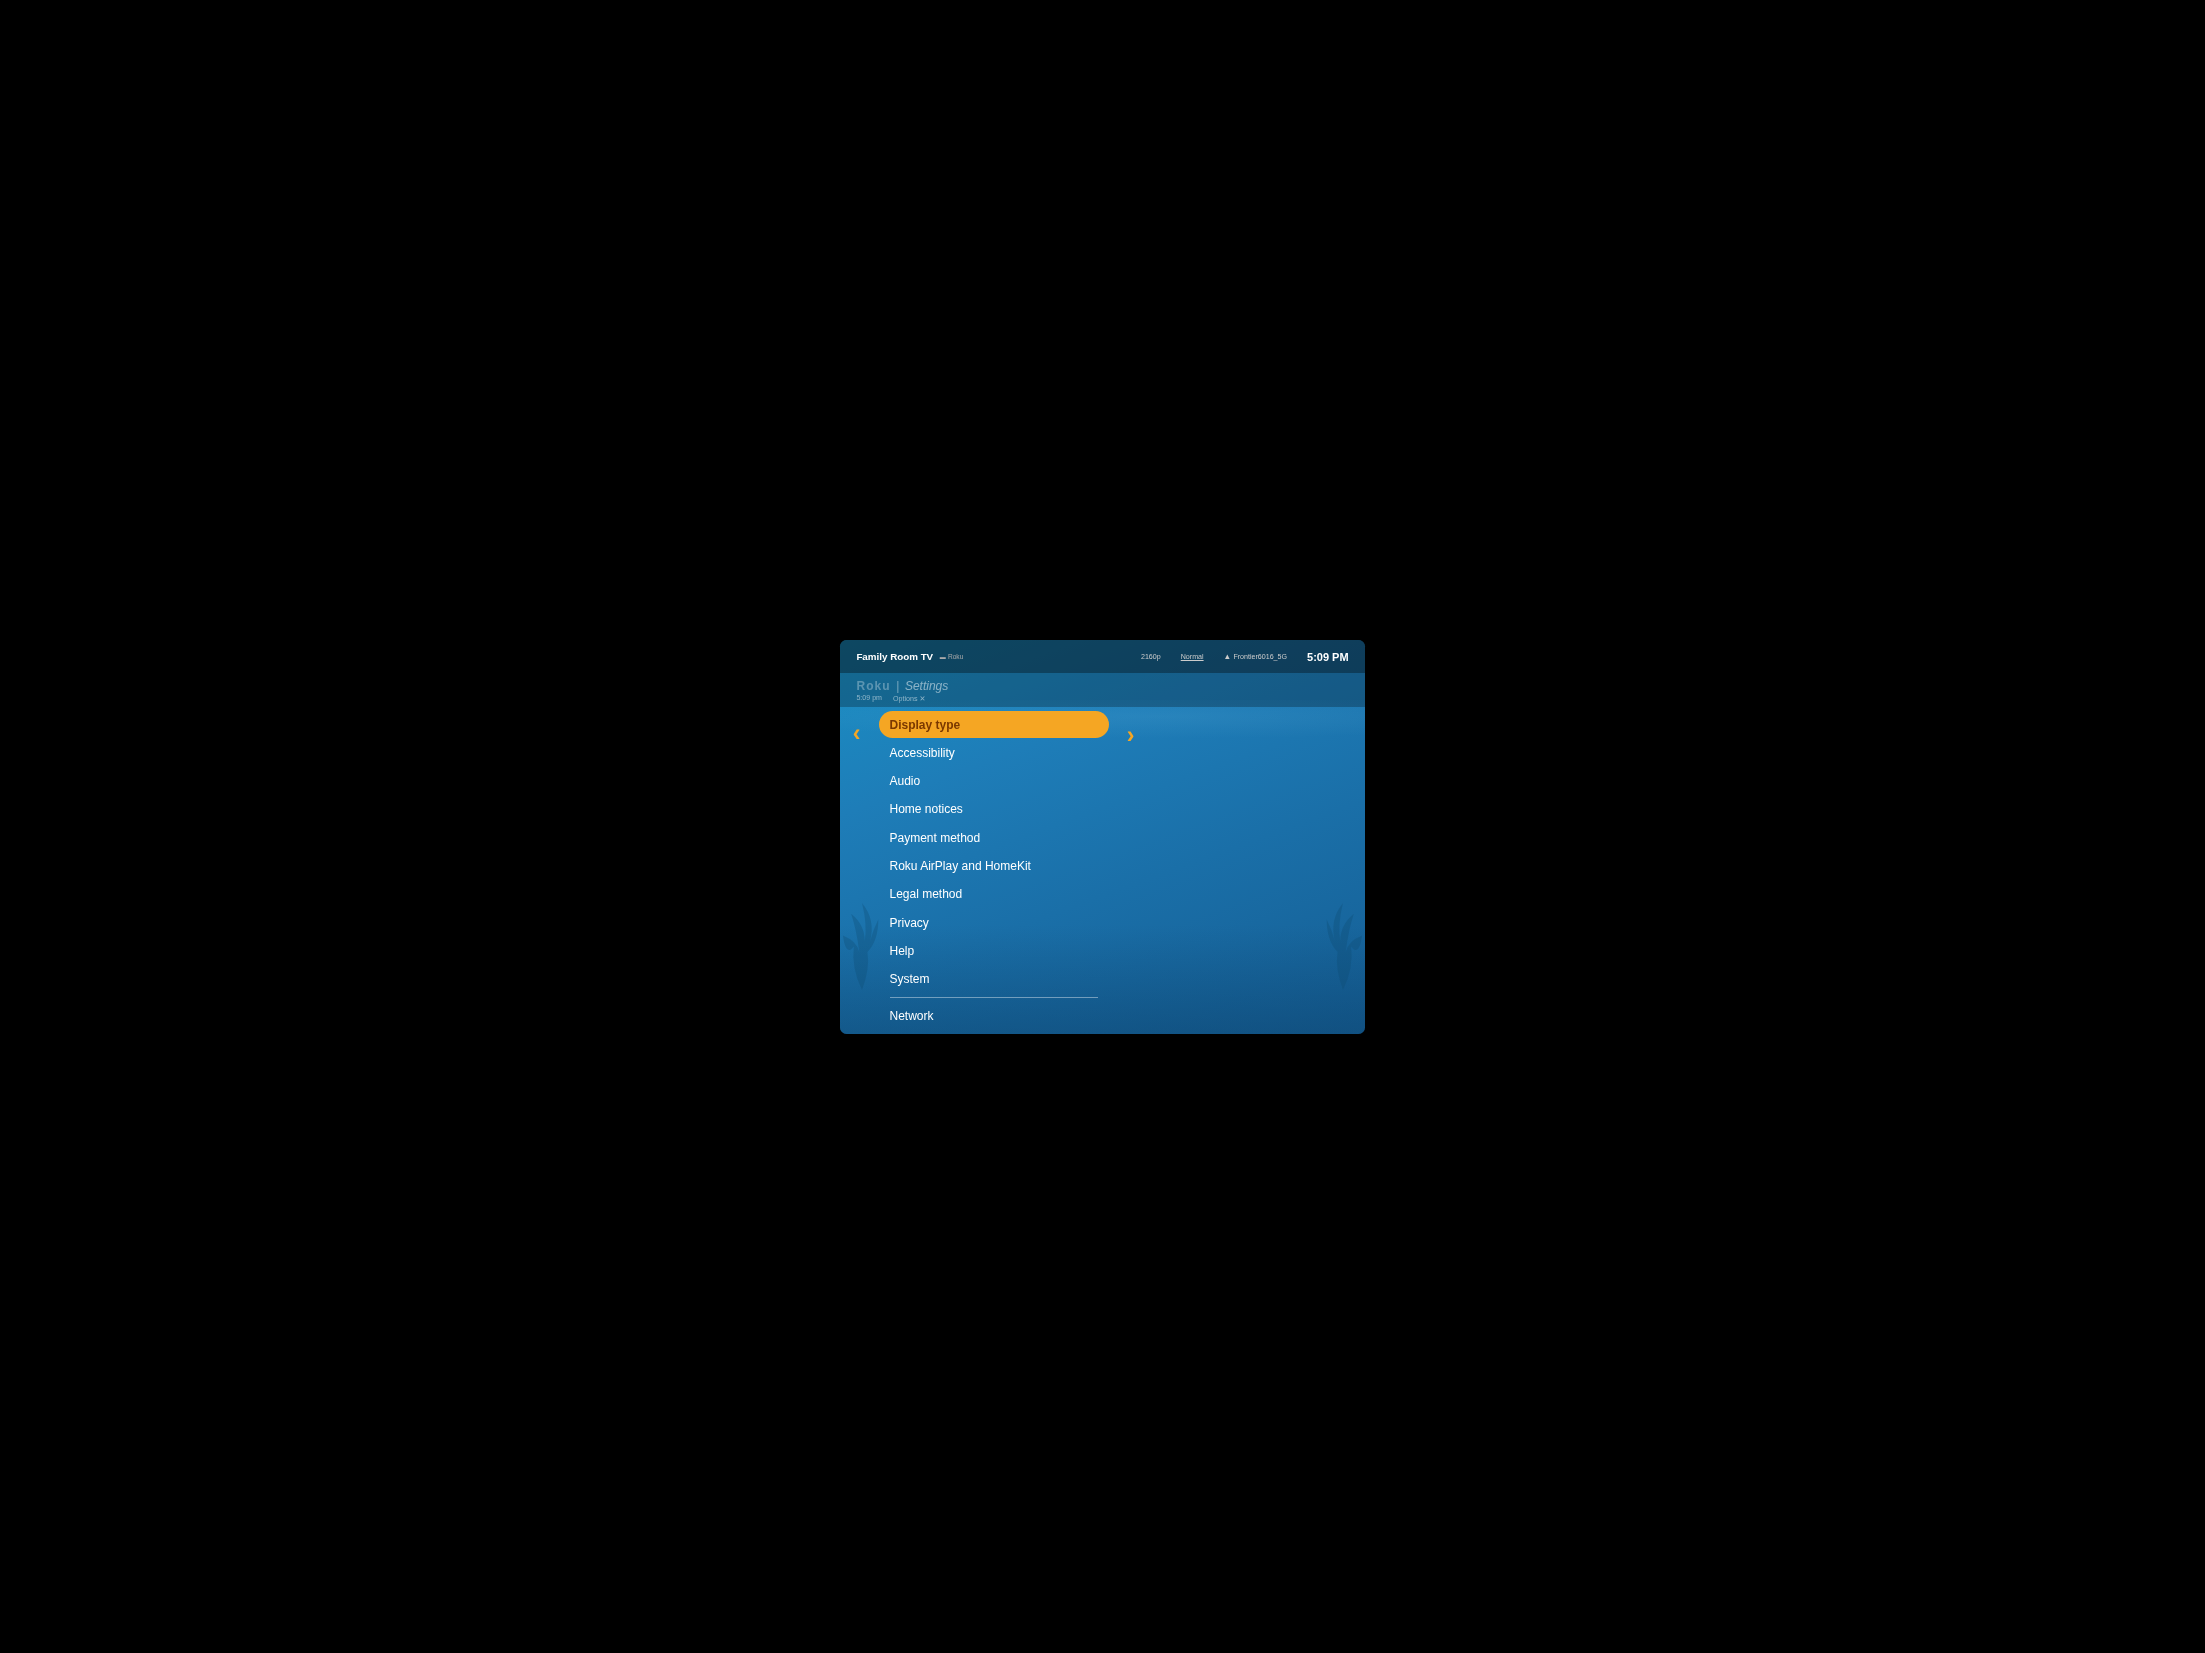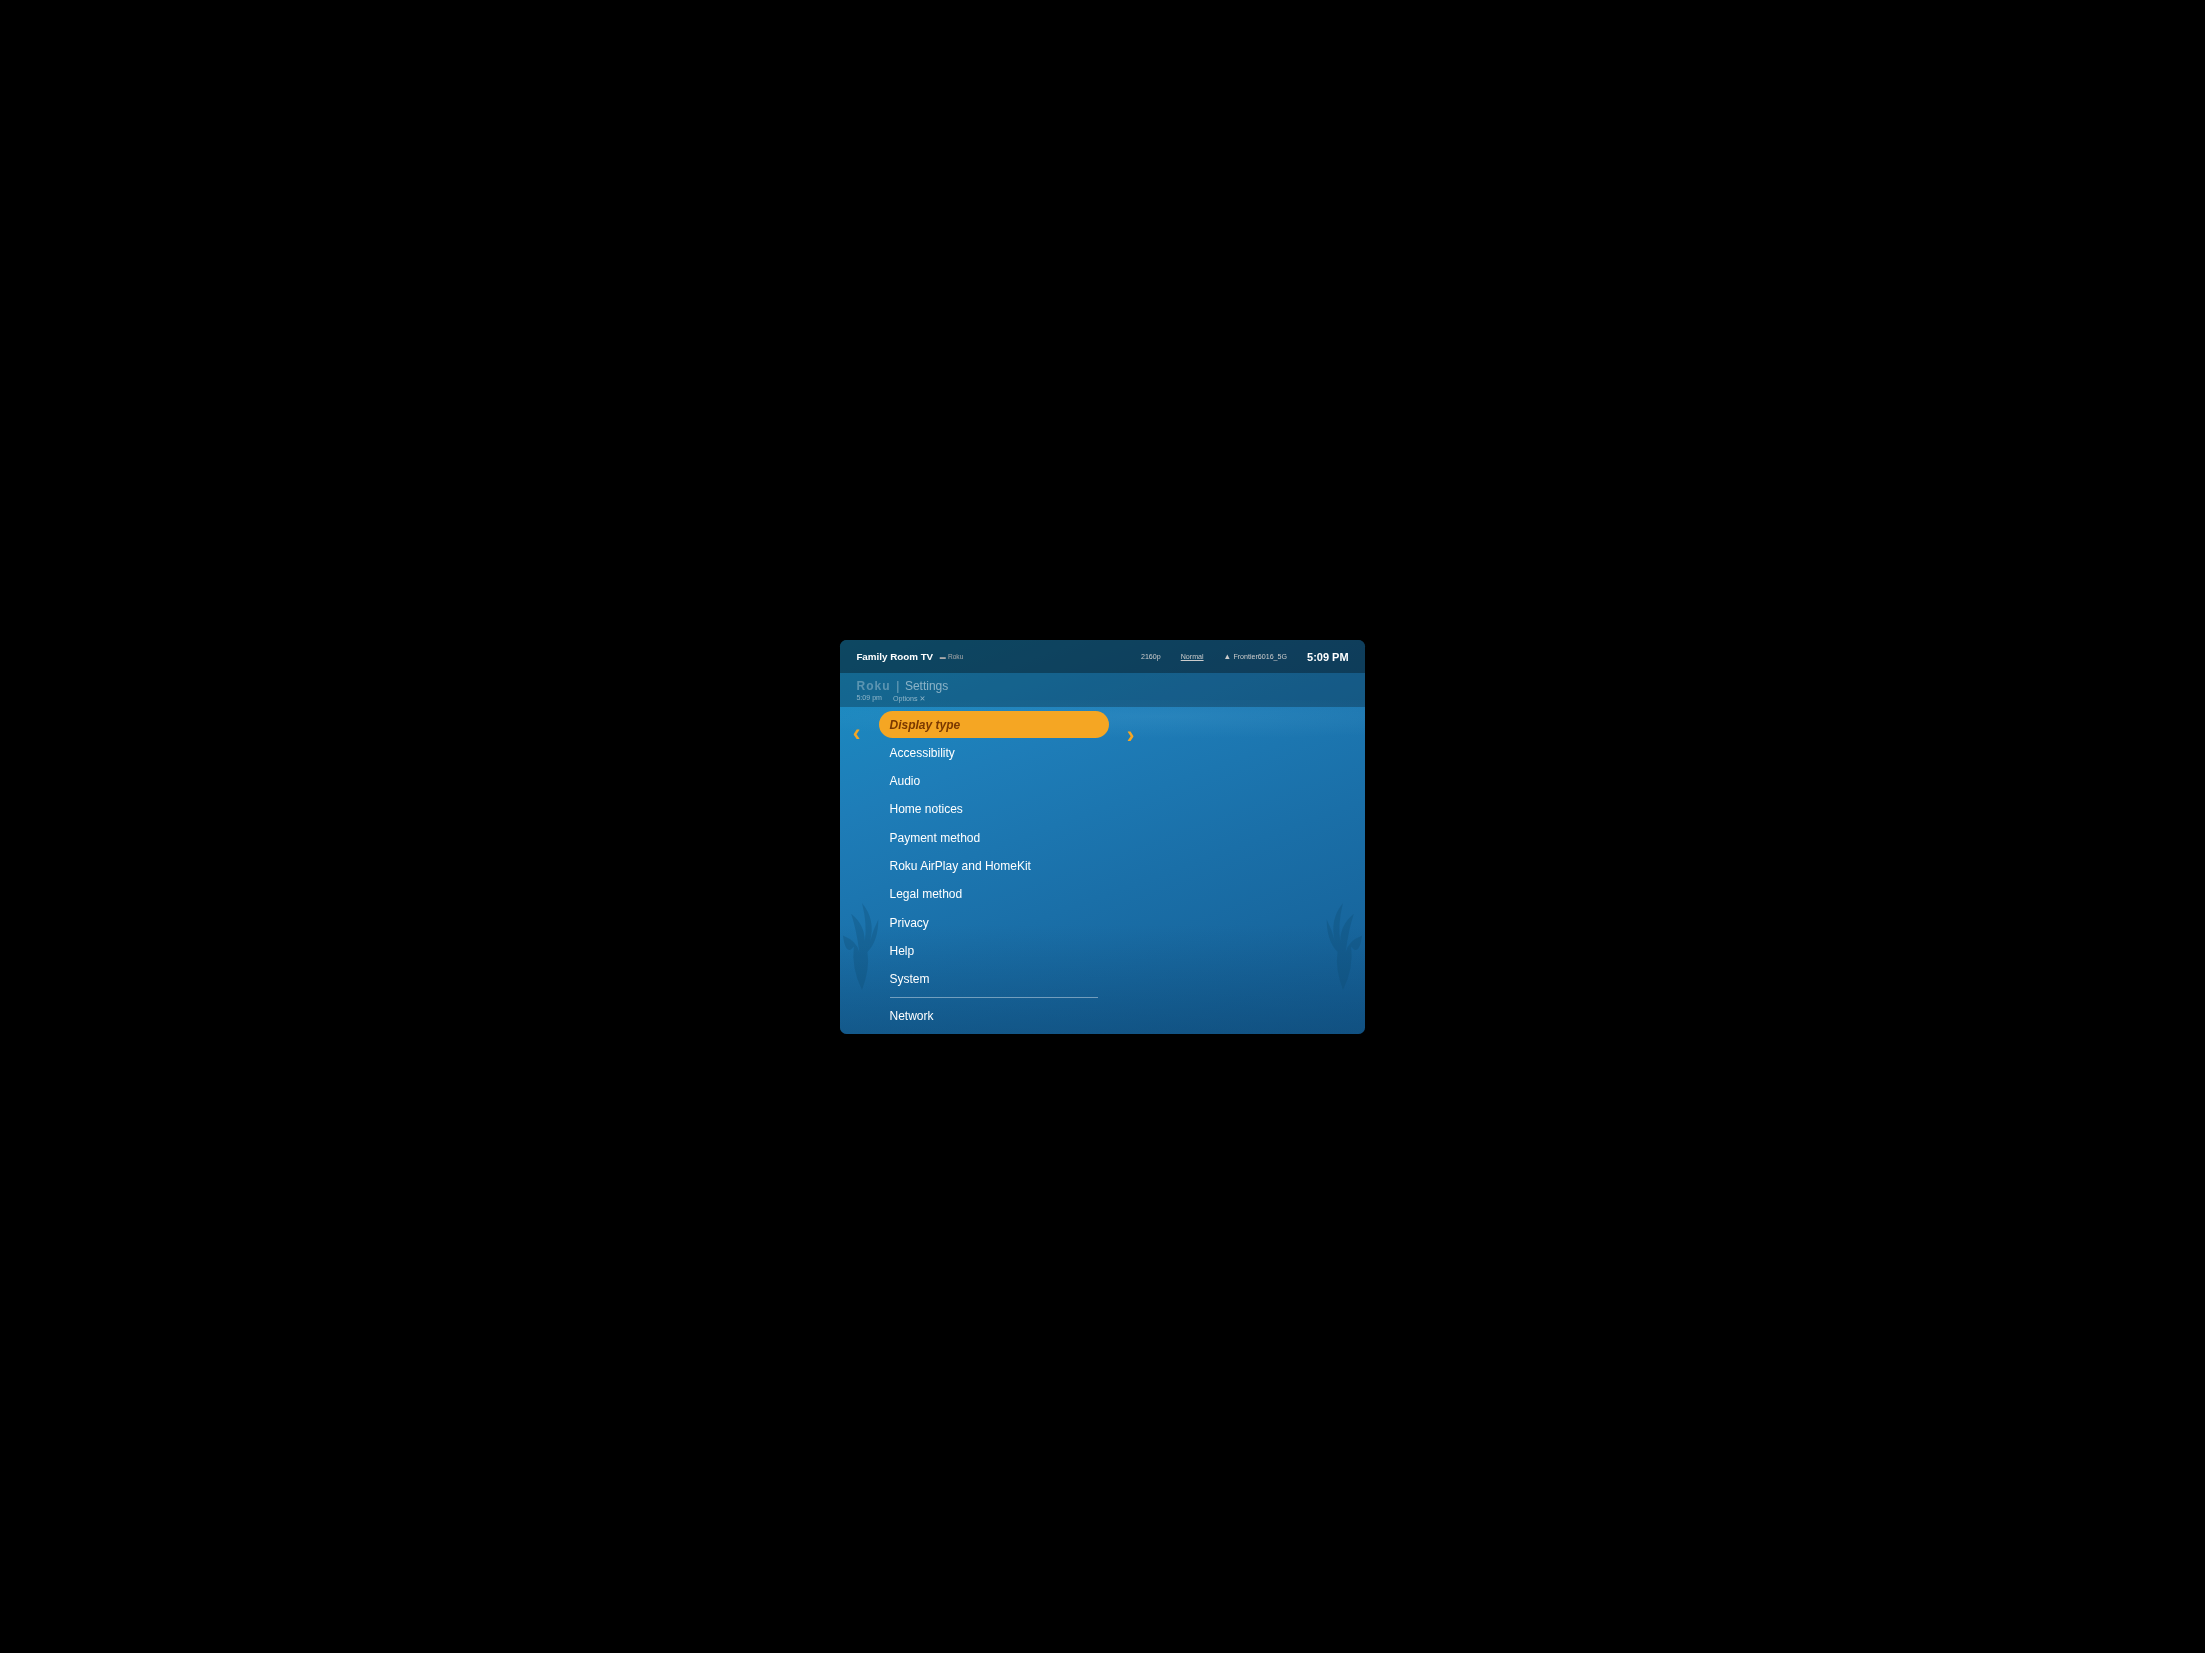--- a/index.html
+++ b/index.html
@@ -156,20 +156,21 @@
 
     .divider-pipe {
       color: rgba(255,255,255,0.4);
       font-size: 12px;
       margin: 0 5.5px;
     }
 
     .settings-title {
       color: rgba(255,255,255,0.5);
       font-size: 12px;
+      font-style: italic;
     }
 
     .subtitle-row {
       display: flex;
       align-items: center;
       gap: 11px;
       margin-top: 1.1px;
     }
 
     .subtitle-time {
@@ -224,21 +225,20 @@
       cursor: pointer;
       border-radius: 3.3px;
       margin-bottom: 1.1px;
     }
 
     .menu-item.active {
       background: #f5a623;
       color: #7a3800;
       font-weight: bold;
       border-radius: 16.4px;
-      font-style: italic;
     }
 
     .menu-item.active .menu-item-text {
       color: #7a3800;
     }
 
     .menu-separator {
       height: 0.5px;
       background: rgba(255,255,255,0.4);
       margin: 4.4px 11px;

